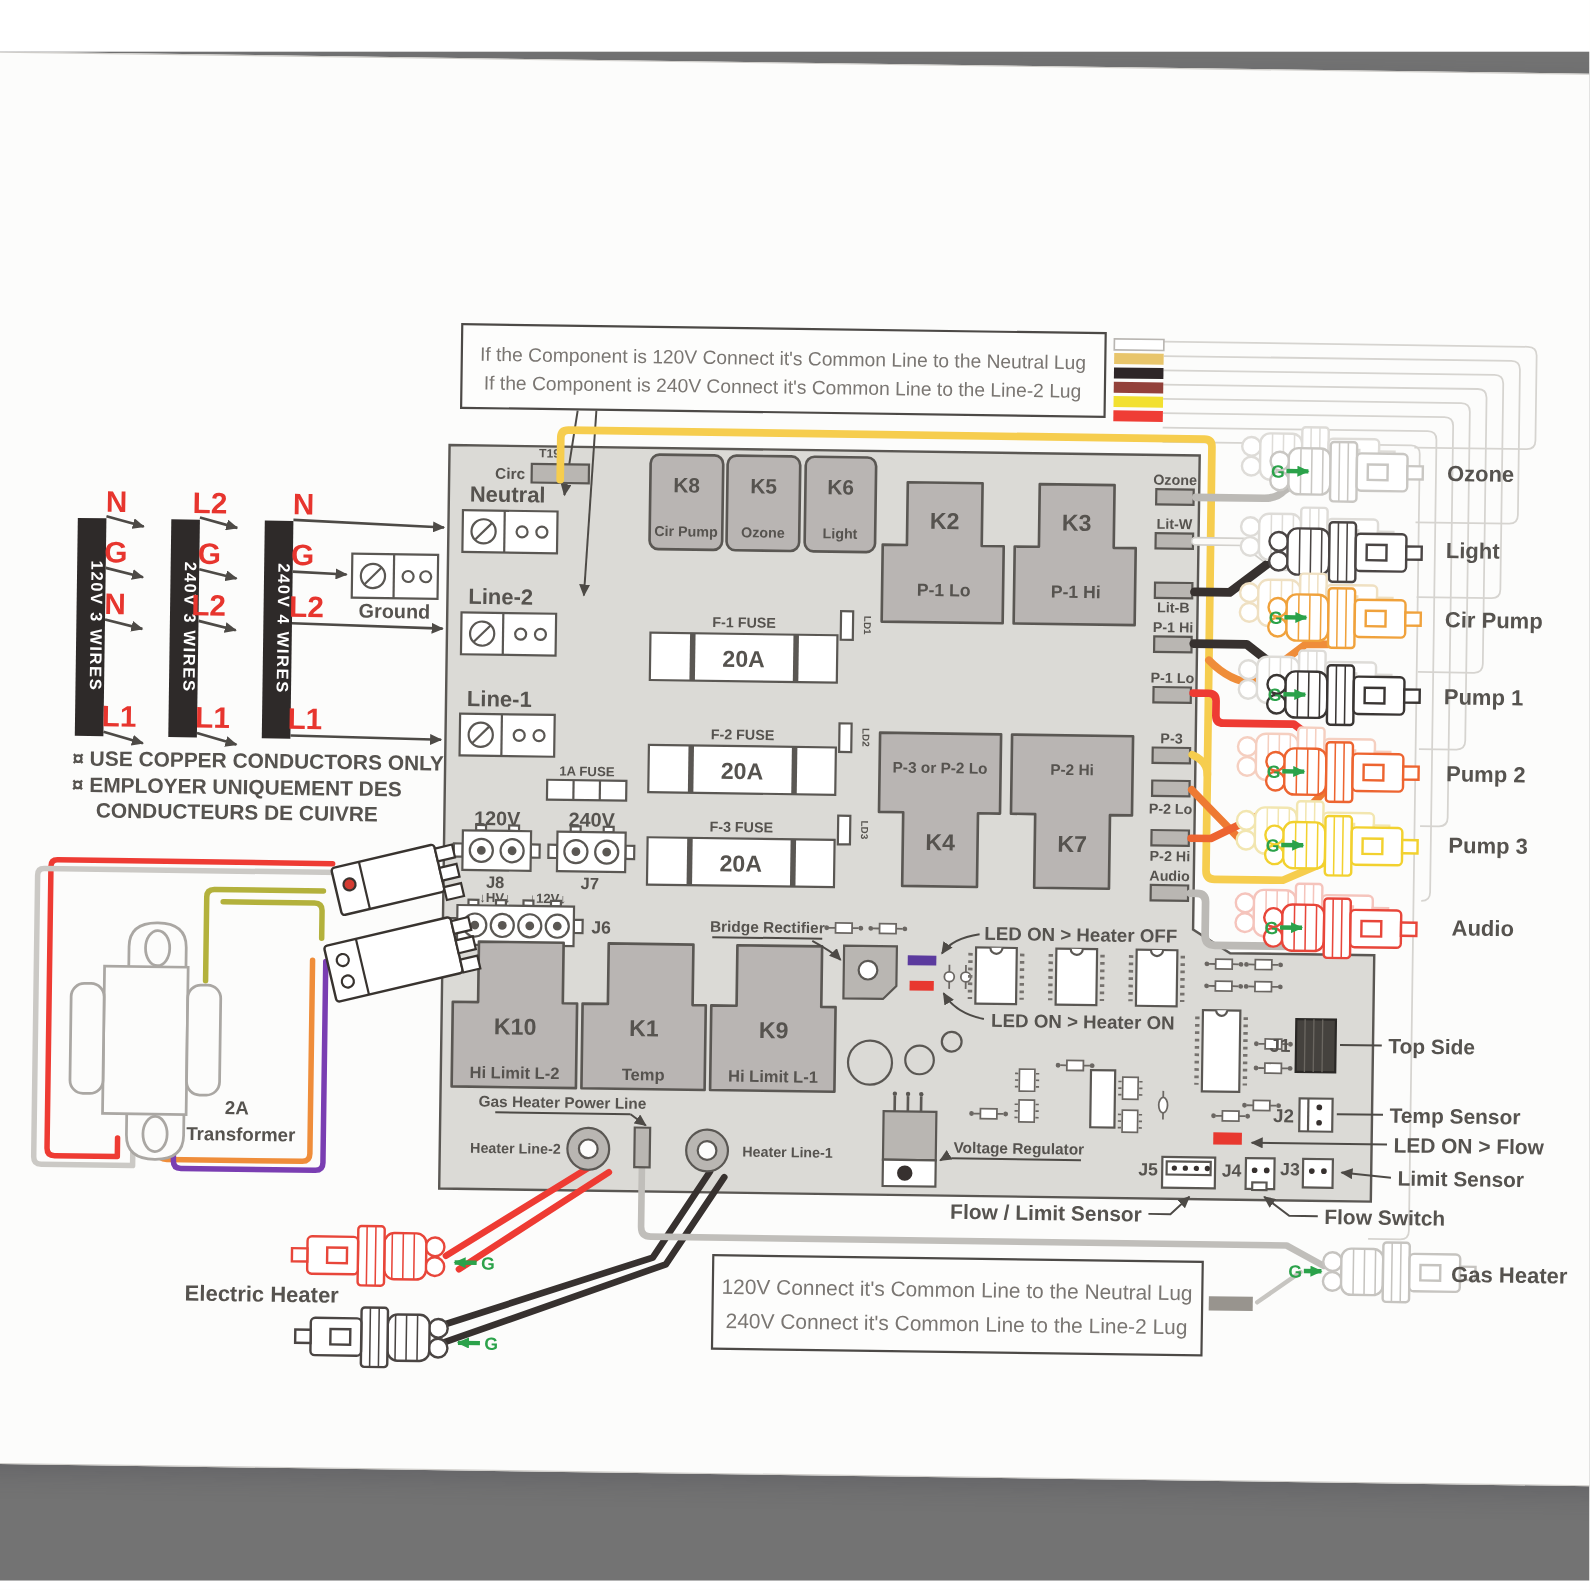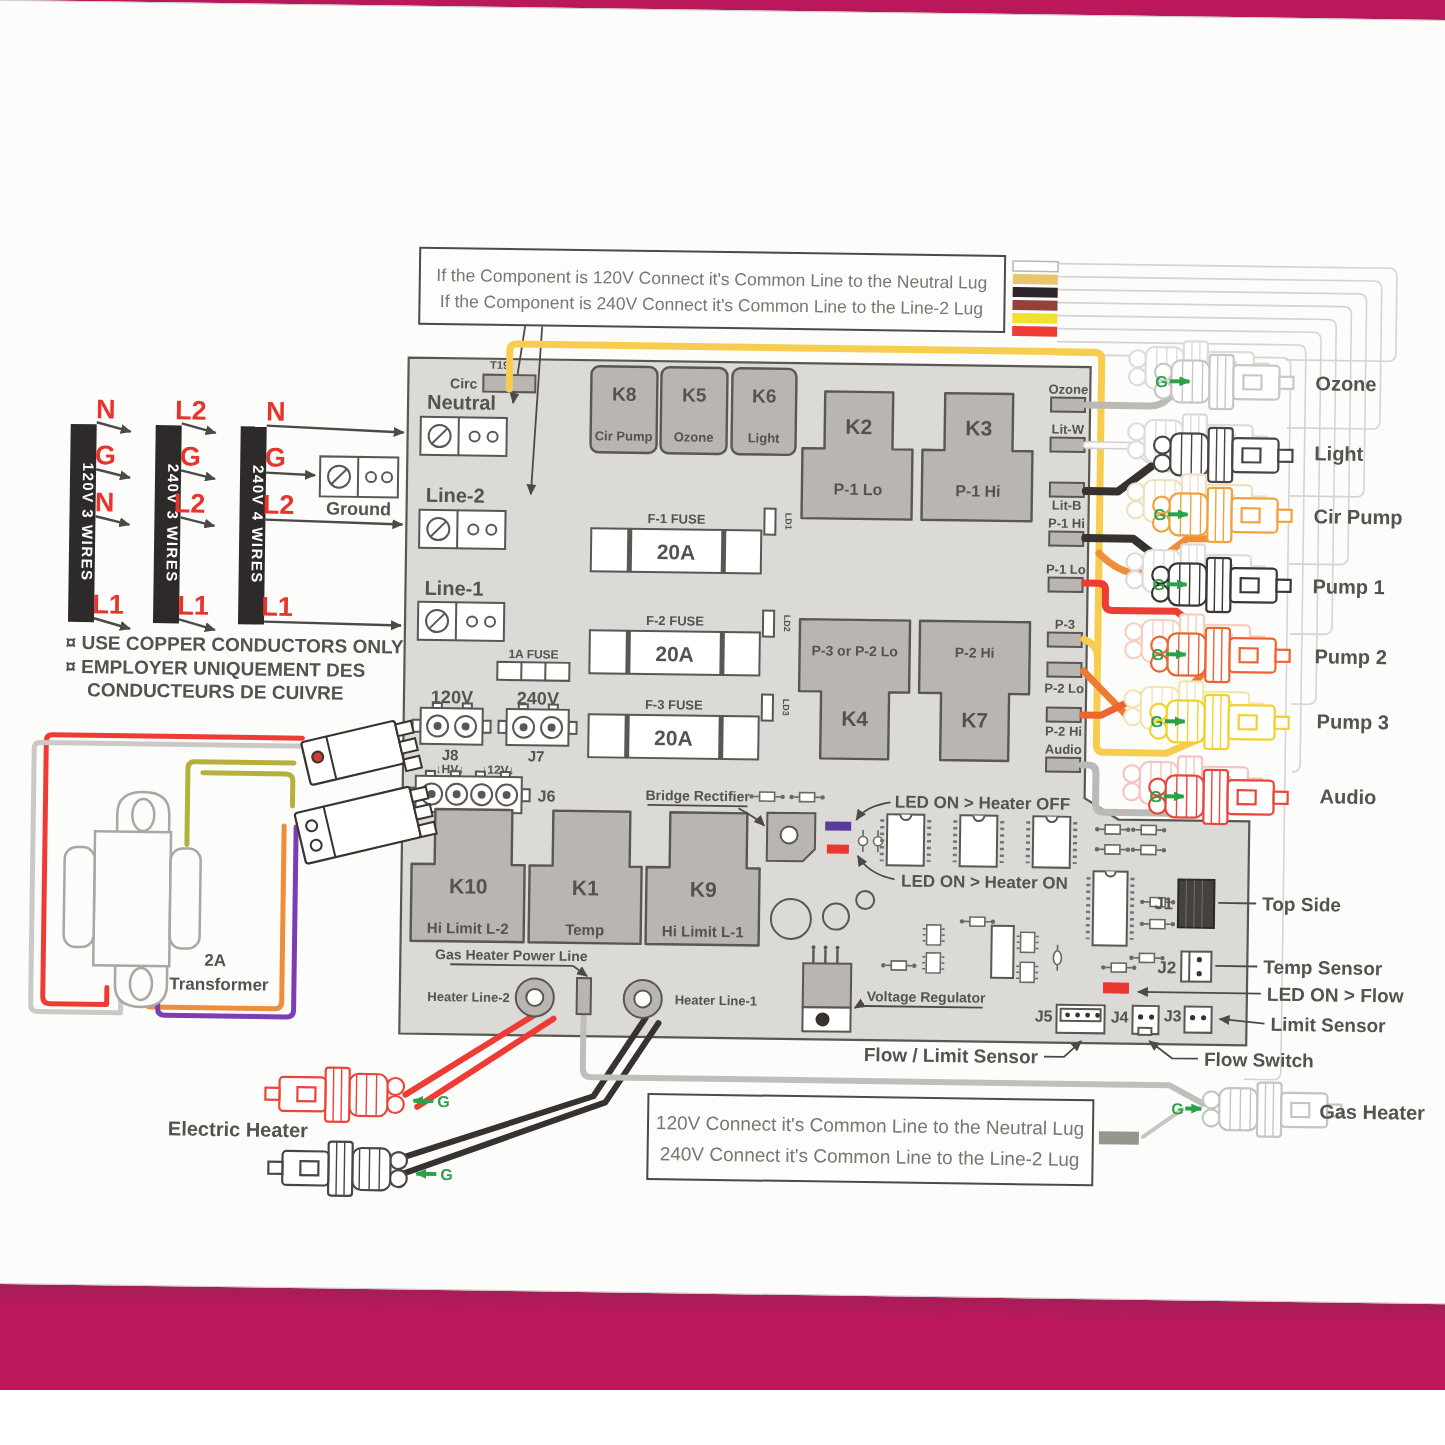--- a/index.html
+++ b/index.html
@@ -1,17 +1,17 @@
 <!DOCTYPE html>
 <html><head>
 <meta charset="utf-8">
 <style>
   html,body{margin:0;padding:0;}
-  .page{position:relative;width:1445px;height:1390px;background:#be185d;overflow:hidden;
-        font-family:"Liberation Sans",sans-serif;}
+  .page{position:relative;width:1445px;height:1390px;background:#737373;overflow:hidden;
+        font-family:"Liberation Sans",sans-serif;margin-top:47px;}
   .tilt{position:absolute;inset:0;transform:rotate(0.8deg);transform-origin:50% 45%;}
   .sheet{position:absolute;left:-55px;top:10px;width:1550px;height:1282px;background:#fcfcfb;
          border:1px solid #cfcdc9;box-shadow:0 8px 22px rgba(60,60,70,.25);}
   svg{position:absolute;left:0;top:0;}
   text{font-family:"Liberation Sans",sans-serif;font-weight:bold;fill:#56534f;}
   .reg{font-weight:normal;fill:#7a7672;}
   .redlbl{fill:#e7352e;font-size:27px;}
   .barlbl{fill:#ffffff;font-size:15px;letter-spacing:1.5px;}
   .green{fill:#2ba24a;}
   .comp{stroke:#5a5753;fill:#fff;stroke-width:2;}

